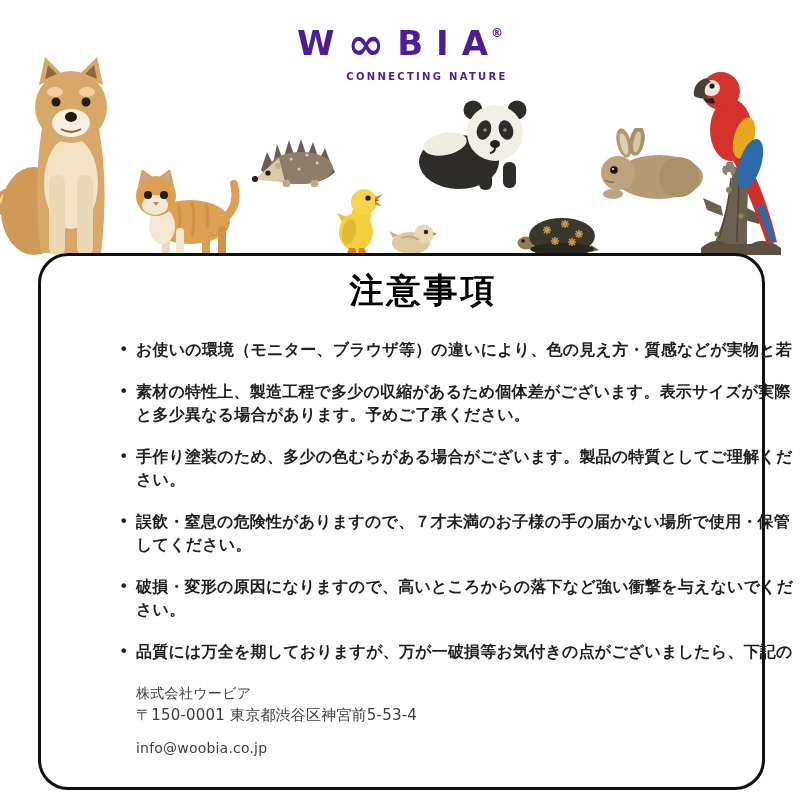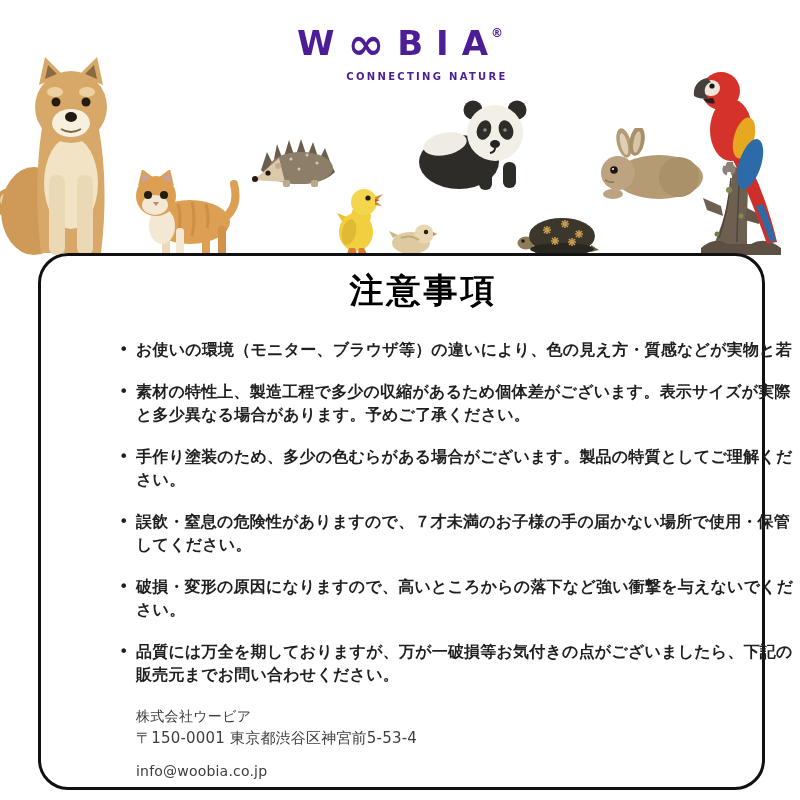--- a/index.html
+++ b/index.html
@@ -218,21 +218,20 @@
       <div class="nl-line">してください。</div>
     </li>
     <li>
       <span class="bullet">•</span>
       <div class="nl-line">破損・変形の原因になりますので、高いところからの落下など強い衝撃を与えないでくだ</div>
       <div class="nl-line">さい。</div>
     </li>
     <li>
       <span class="bullet">•</span>
       <div class="nl-line">品質には万全を期しておりますが、万が一破損等お気付きの点がございましたら、下記の</div>
-      <div class="nl-line">販売元までお問い合わせください。</div>
     </li>
   </ul>
   <div class="footer">
     <div class="f-company">株式会社ウービア</div>
     <div class="f-address">〒150-0001 東京都渋谷区神宮前5-53-4</div>
     <div class="f-email">info@woobia.co.jp</div>
   </div>
 </div>
 
 </body></html>

